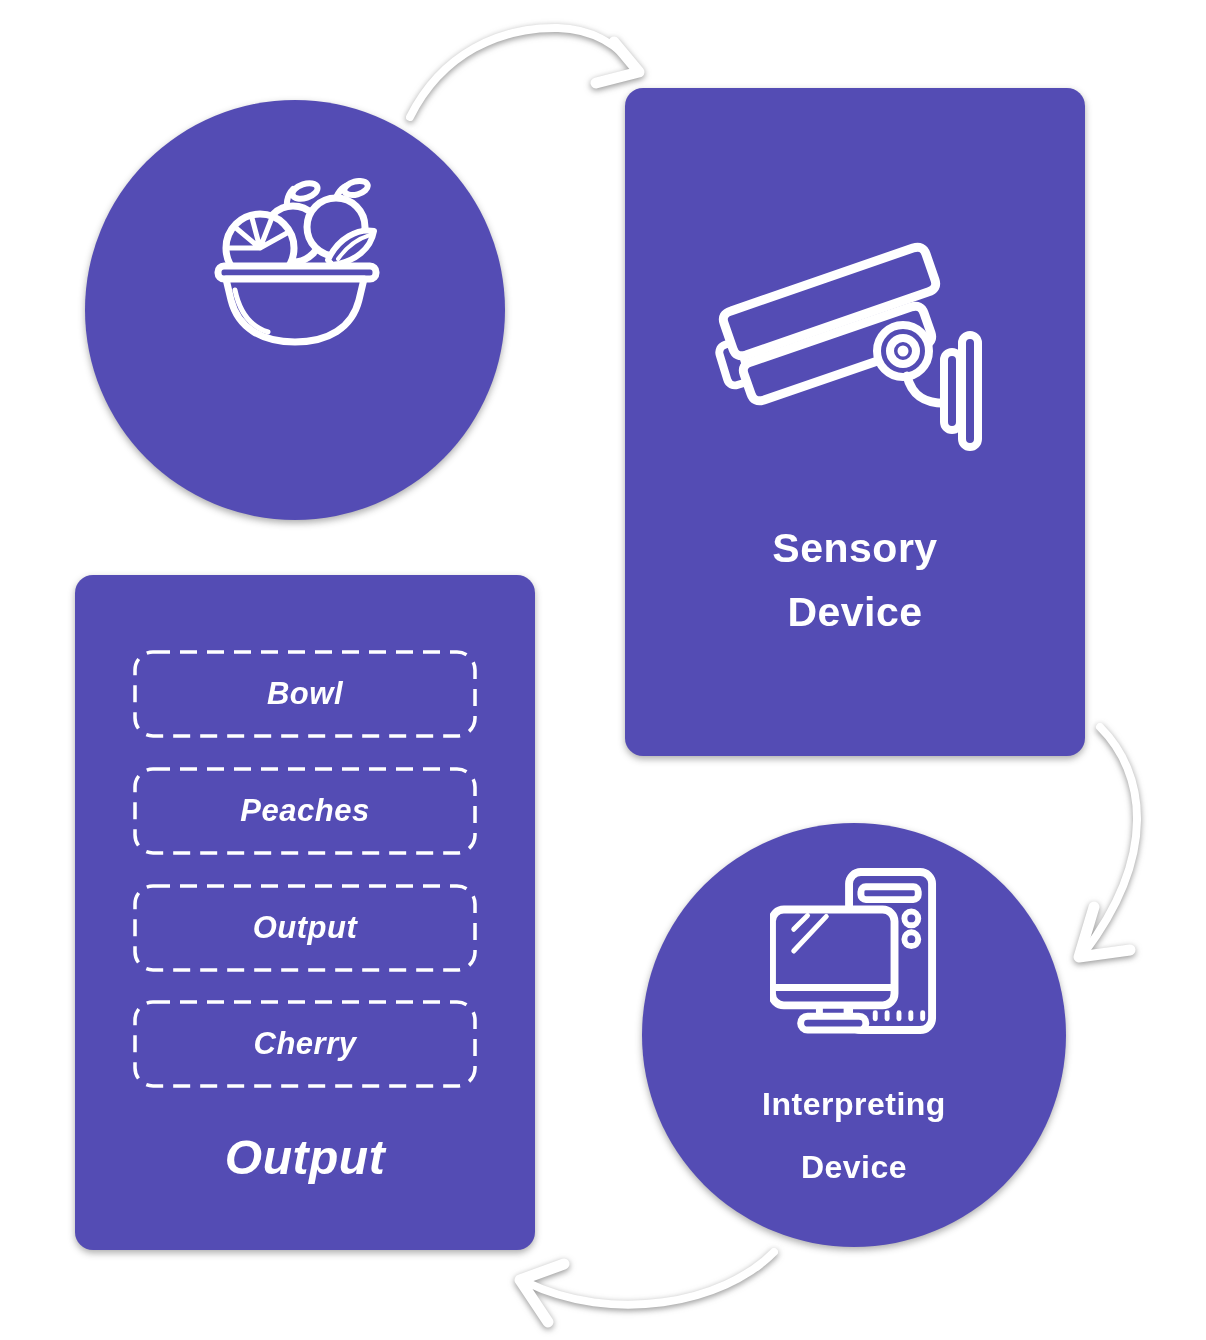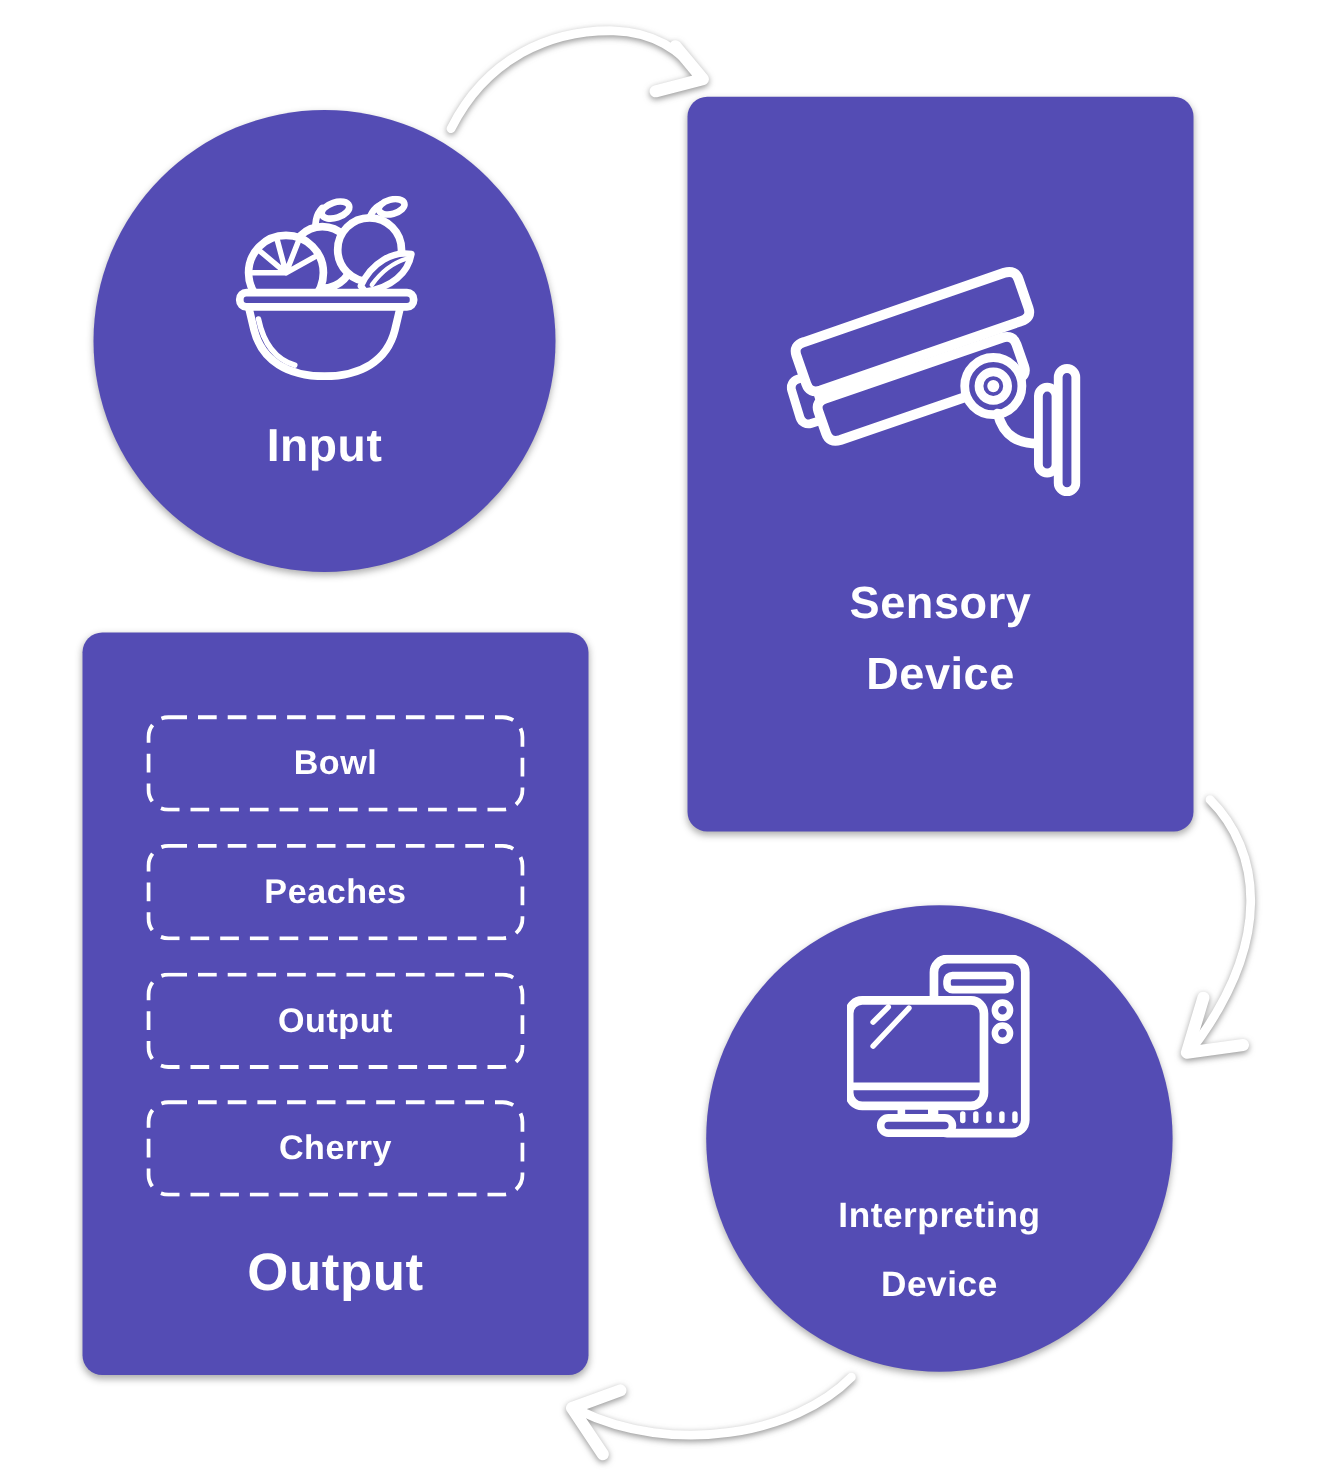--- a/index.html
+++ b/index.html
@@ -23,21 +23,21 @@
     position:absolute;
     background:var(--purple);
     color:var(--white);
     box-shadow:0 3px 7px rgba(50,50,50,0.40);
   }
   .circle{ border-radius:50%; }
   .card{ border-radius:18px; }
 
   .node-input{ left:85px; top:100px; width:420px; height:420px; }
   .node-sensory{ left:625px; top:88px; width:460px; height:668px; }
-  .node-output{ left:75px; top:575px; width:460px; height:675px; }
+  .node-output{ left:75px; top:575px; width:460px; height:675px;font-style:italic; }
   .node-interpreting{ left:642px; top:823px; width:424px; height:424px; }
 
   .icon{ position:absolute; }
   .icon-fruit-bowl{ left:125px; top:78px; width:170px; height:170px; }
   .icon-cctv{ left:90px; top:127px; width:280px; height:240px; }
   .icon-computer{ left:128px; top:45px; width:168px; height:168px; }
 
   .label{
     position:absolute;
     left:0; right:0;
@@ -126,21 +126,20 @@
       <path d="M 128,81 C 138,67 150,60 160,57" fill="none" stroke-width="4"></path>
 
       <circle cx="50" cy="70" r="34" fill="#544CB4" stroke-width="7"></circle>
       <path d="M 50,70 L 20,70 M 50,70 L 26,50 M 50,70 L 42,40 M 50,70 L 61,42 M 50,70 L 77,55" fill="none" stroke-width="5"></path>
 
       <rect x="8" y="88" width="158" height="13" rx="6" fill="#544CB4" stroke-width="7"></rect>
 
       <path d="M 16,101 L 21,122 C 28,150 52,164 85,164 C 118,164 142,150 149,122 L 154,101 Z" fill="#544CB4" stroke-width="7"></path>
       <path d="M 25,112 Q 32,146 58,154" fill="none" stroke-width="5"></path>
     </svg>
-    <div class="label lbl-input">Input</div>
   </div>
 
   <div class="node card node-sensory">
     <svg class="icon icon-cctv nodeicon" viewBox="0 0 280 240">
 
       <rect x="8" y="128" width="22" height="42" rx="8" transform="rotate(-17 19 149)" fill="#544CB4" stroke-width="8"></rect>
 
       <path d="M 16,96 L 198,33 Q 208,30 211,39 L 220,65 Q 223,74 213,77 L 31,140 Q 21,143 18,134 L 9,108 Q 6,99 16,96 Z" fill="#544CB4" stroke-width="9"></path>
 
       <path d="M 36,147 L 196,92 Q 206,89 209,98 L 216,118 Q 219,127 209,130 L 49,185 Q 39,188 36,179 L 29,159 Q 26,150 36,147 Z" fill="#544CB4" stroke-width="9"></path>

